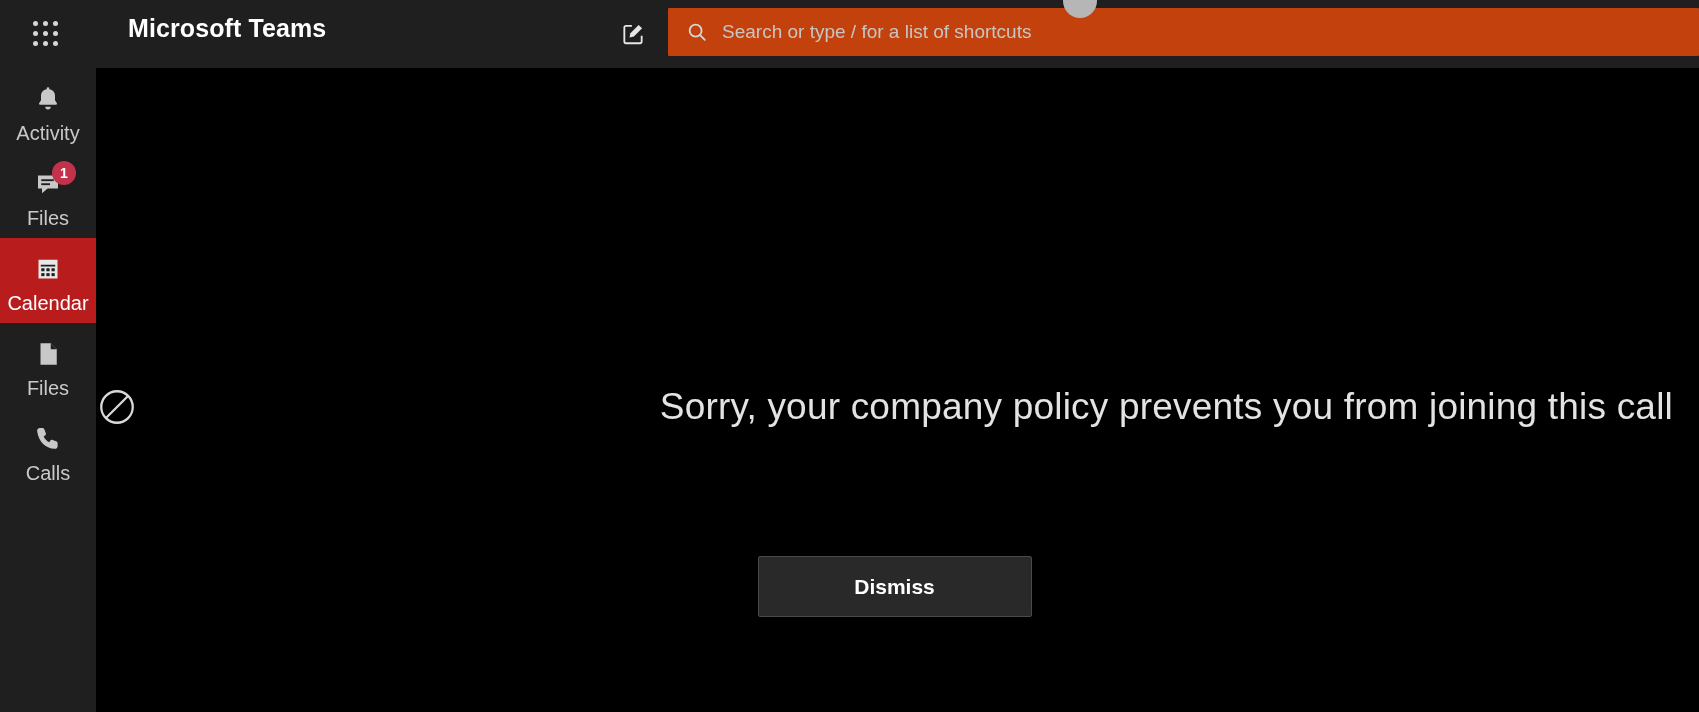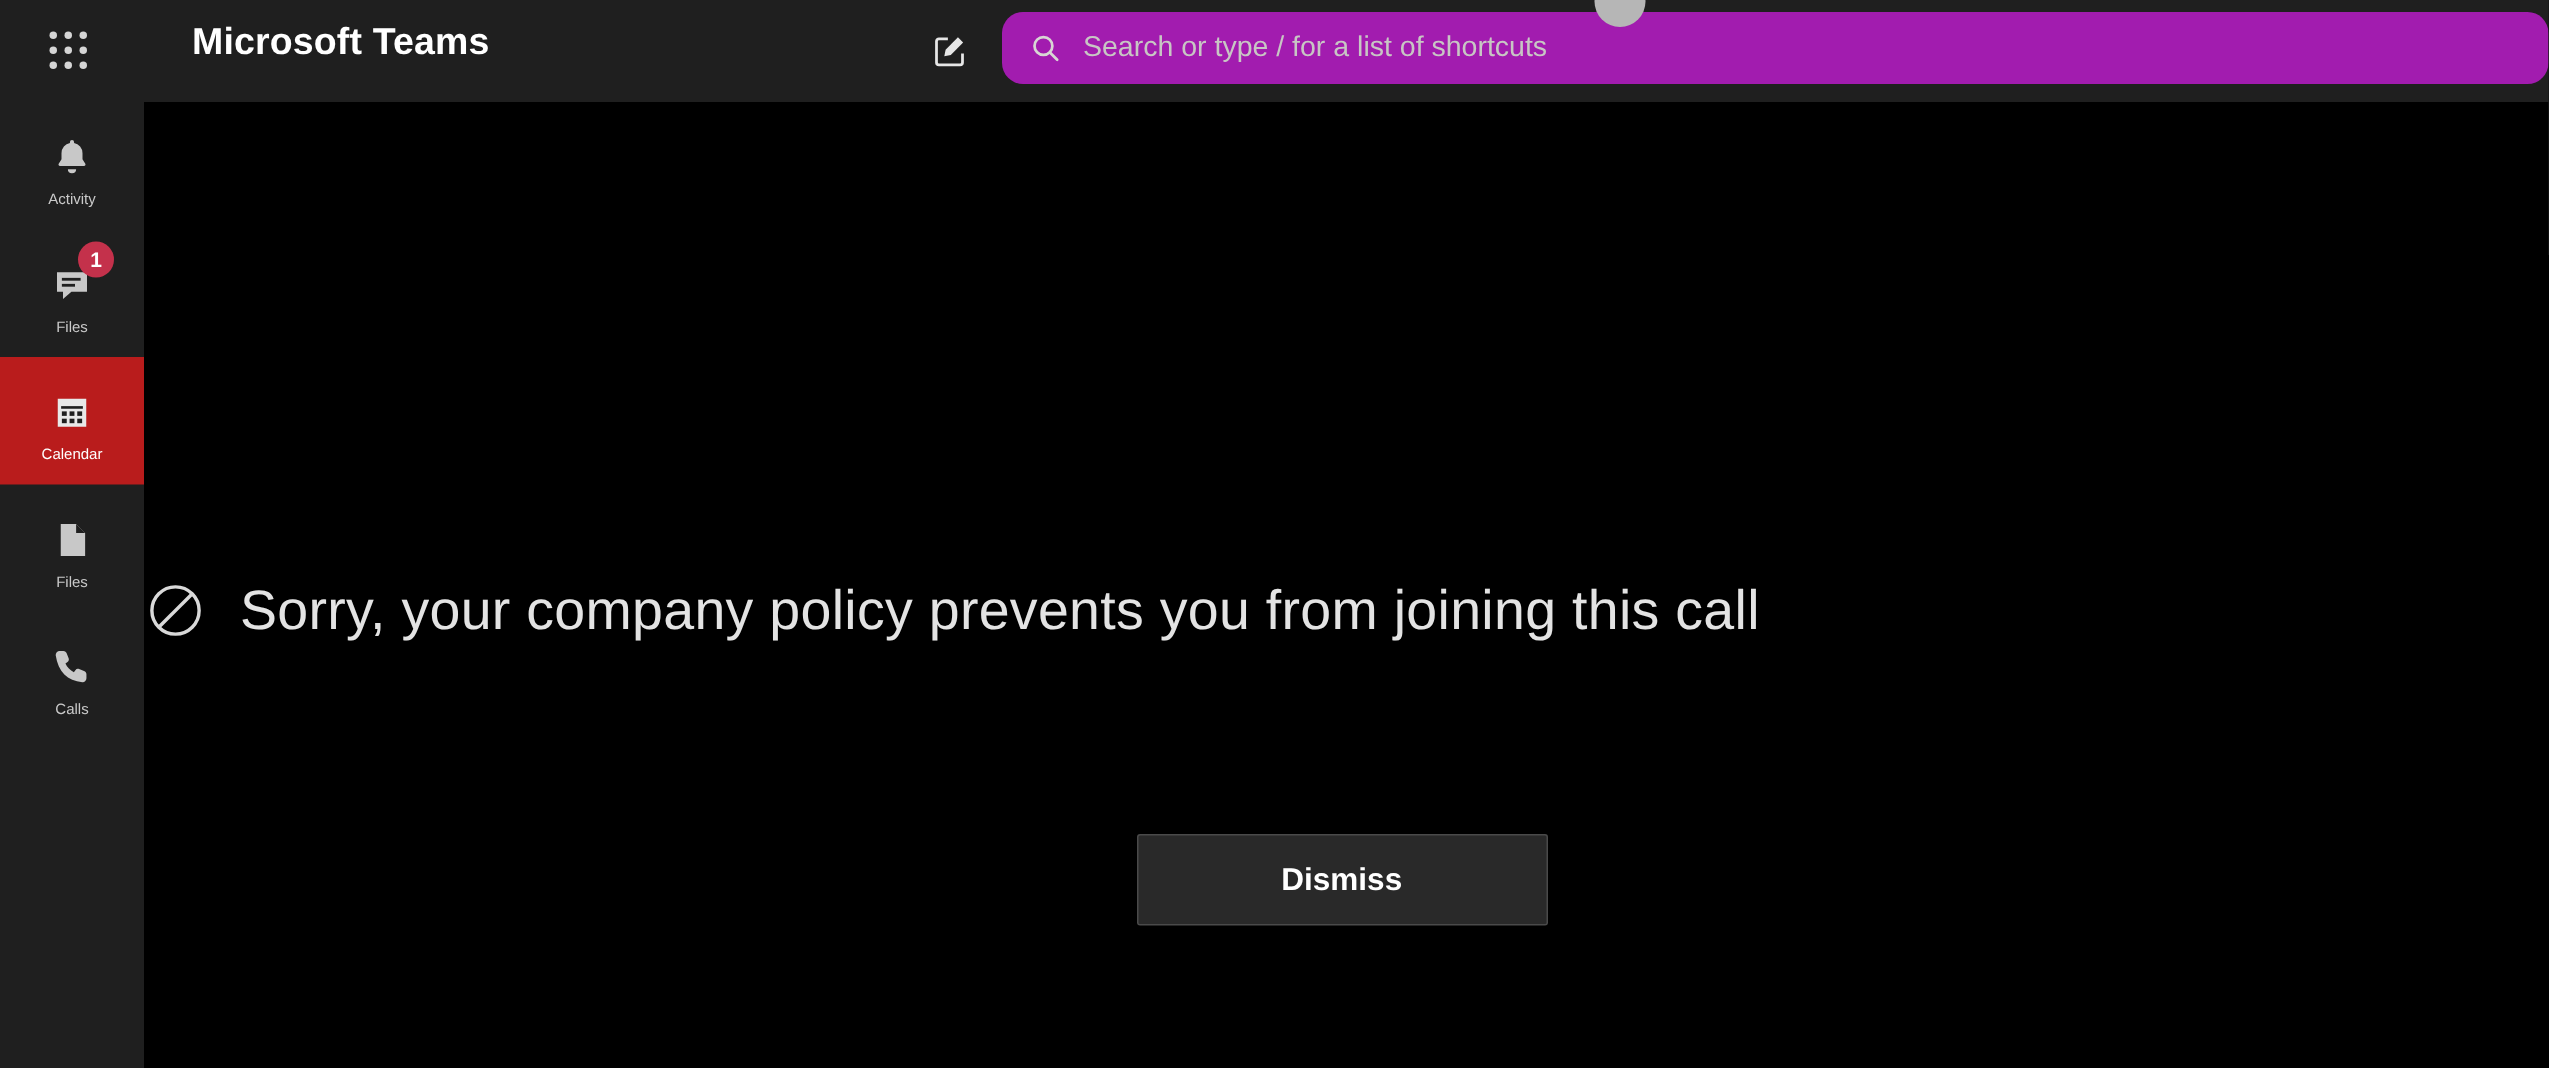--- a/index.html
+++ b/index.html
@@ -32,21 +32,21 @@
 
   .compose-btn {
     position: absolute; left: 610px; top: 12px;
     width: 46px; height: 44px;
     display: flex; align-items: center; justify-content: center; cursor: pointer;
   }
 
   .searchbar {
     position: absolute; left: 668px; top: 8px;
     width: 1031px; height: 48px;
-    background: #a21caf; border-radius: 14px;
+    background: #c2410c; border-radius: 1px;
     display: flex; align-items: center; cursor: text;
   }
   .search-icon { margin-left: 18px; display: flex; align-items: center; }
   .search-placeholder {
     margin-left: 14px; font-size: 19px; color: #c8c6c4; white-space: nowrap;
   }
 
   .top-avatar {
     position: absolute; left: 1063px; top: -16px;
     width: 34px; height: 34px; border-radius: 50%;
@@ -58,38 +58,38 @@
     position: absolute; left: 0; top: 68px; width: 96px; height: 644px;
     background: #1f1f1f;
   }
   .rail-item {
     position: relative; width: 96px; height: 85px;
     display: flex; flex-direction: column; align-items: center; justify-content: center;
     cursor: pointer; color: #c3c3c3;
   }
   .rail-item.active { background: #b91c1c; }
   .rail-item .glyph { height: 38px; display: flex; align-items: flex-end; justify-content: center; }
-  .rail-item .label { font-size: 10px; margin-top: 8px; color: #c9c9c9; }
+  .rail-item .label { font-size: 20px; margin-top: 8px; color: #c9c9c9; }
   .rail-item.active .label { color: #ffffff; }
   .badge {
     position: absolute; top: 8px; left: 52px;
     min-width: 24px; height: 24px; padding: 0 5px;
     border-radius: 12px; background: #c4314b; color: #fff;
     font-size: 14px; font-weight: bold;
     display: flex; align-items: center; justify-content: center;
   }
 
   
   .content {
     position: absolute; left: 96px; top: 68px;
     width: 1603px; height: 644px; background: #000000;
   }
   .notice {
     position: absolute; left: 0; right: 0; top: 318px;
-    display: flex; align-items: center; justify-content: flex-start; gap: 22px;
+    display: flex; align-items: center; justify-content: space-between; gap: 22px;
     padding-right: 26px;
   }
   .block-icon { flex: 0 0 auto; display: flex; align-items: center; }
   .notice-text {
     font-size: 37px; color: #e3e3e3; font-weight: normal; white-space: nowrap;
     letter-spacing: .2px;
   }
   .dismiss-wrap {
     position: absolute; left: 0; right: 0; top: 488px;
     display: flex; justify-content: center; padding-right: 26px; padding-left: 20px;

